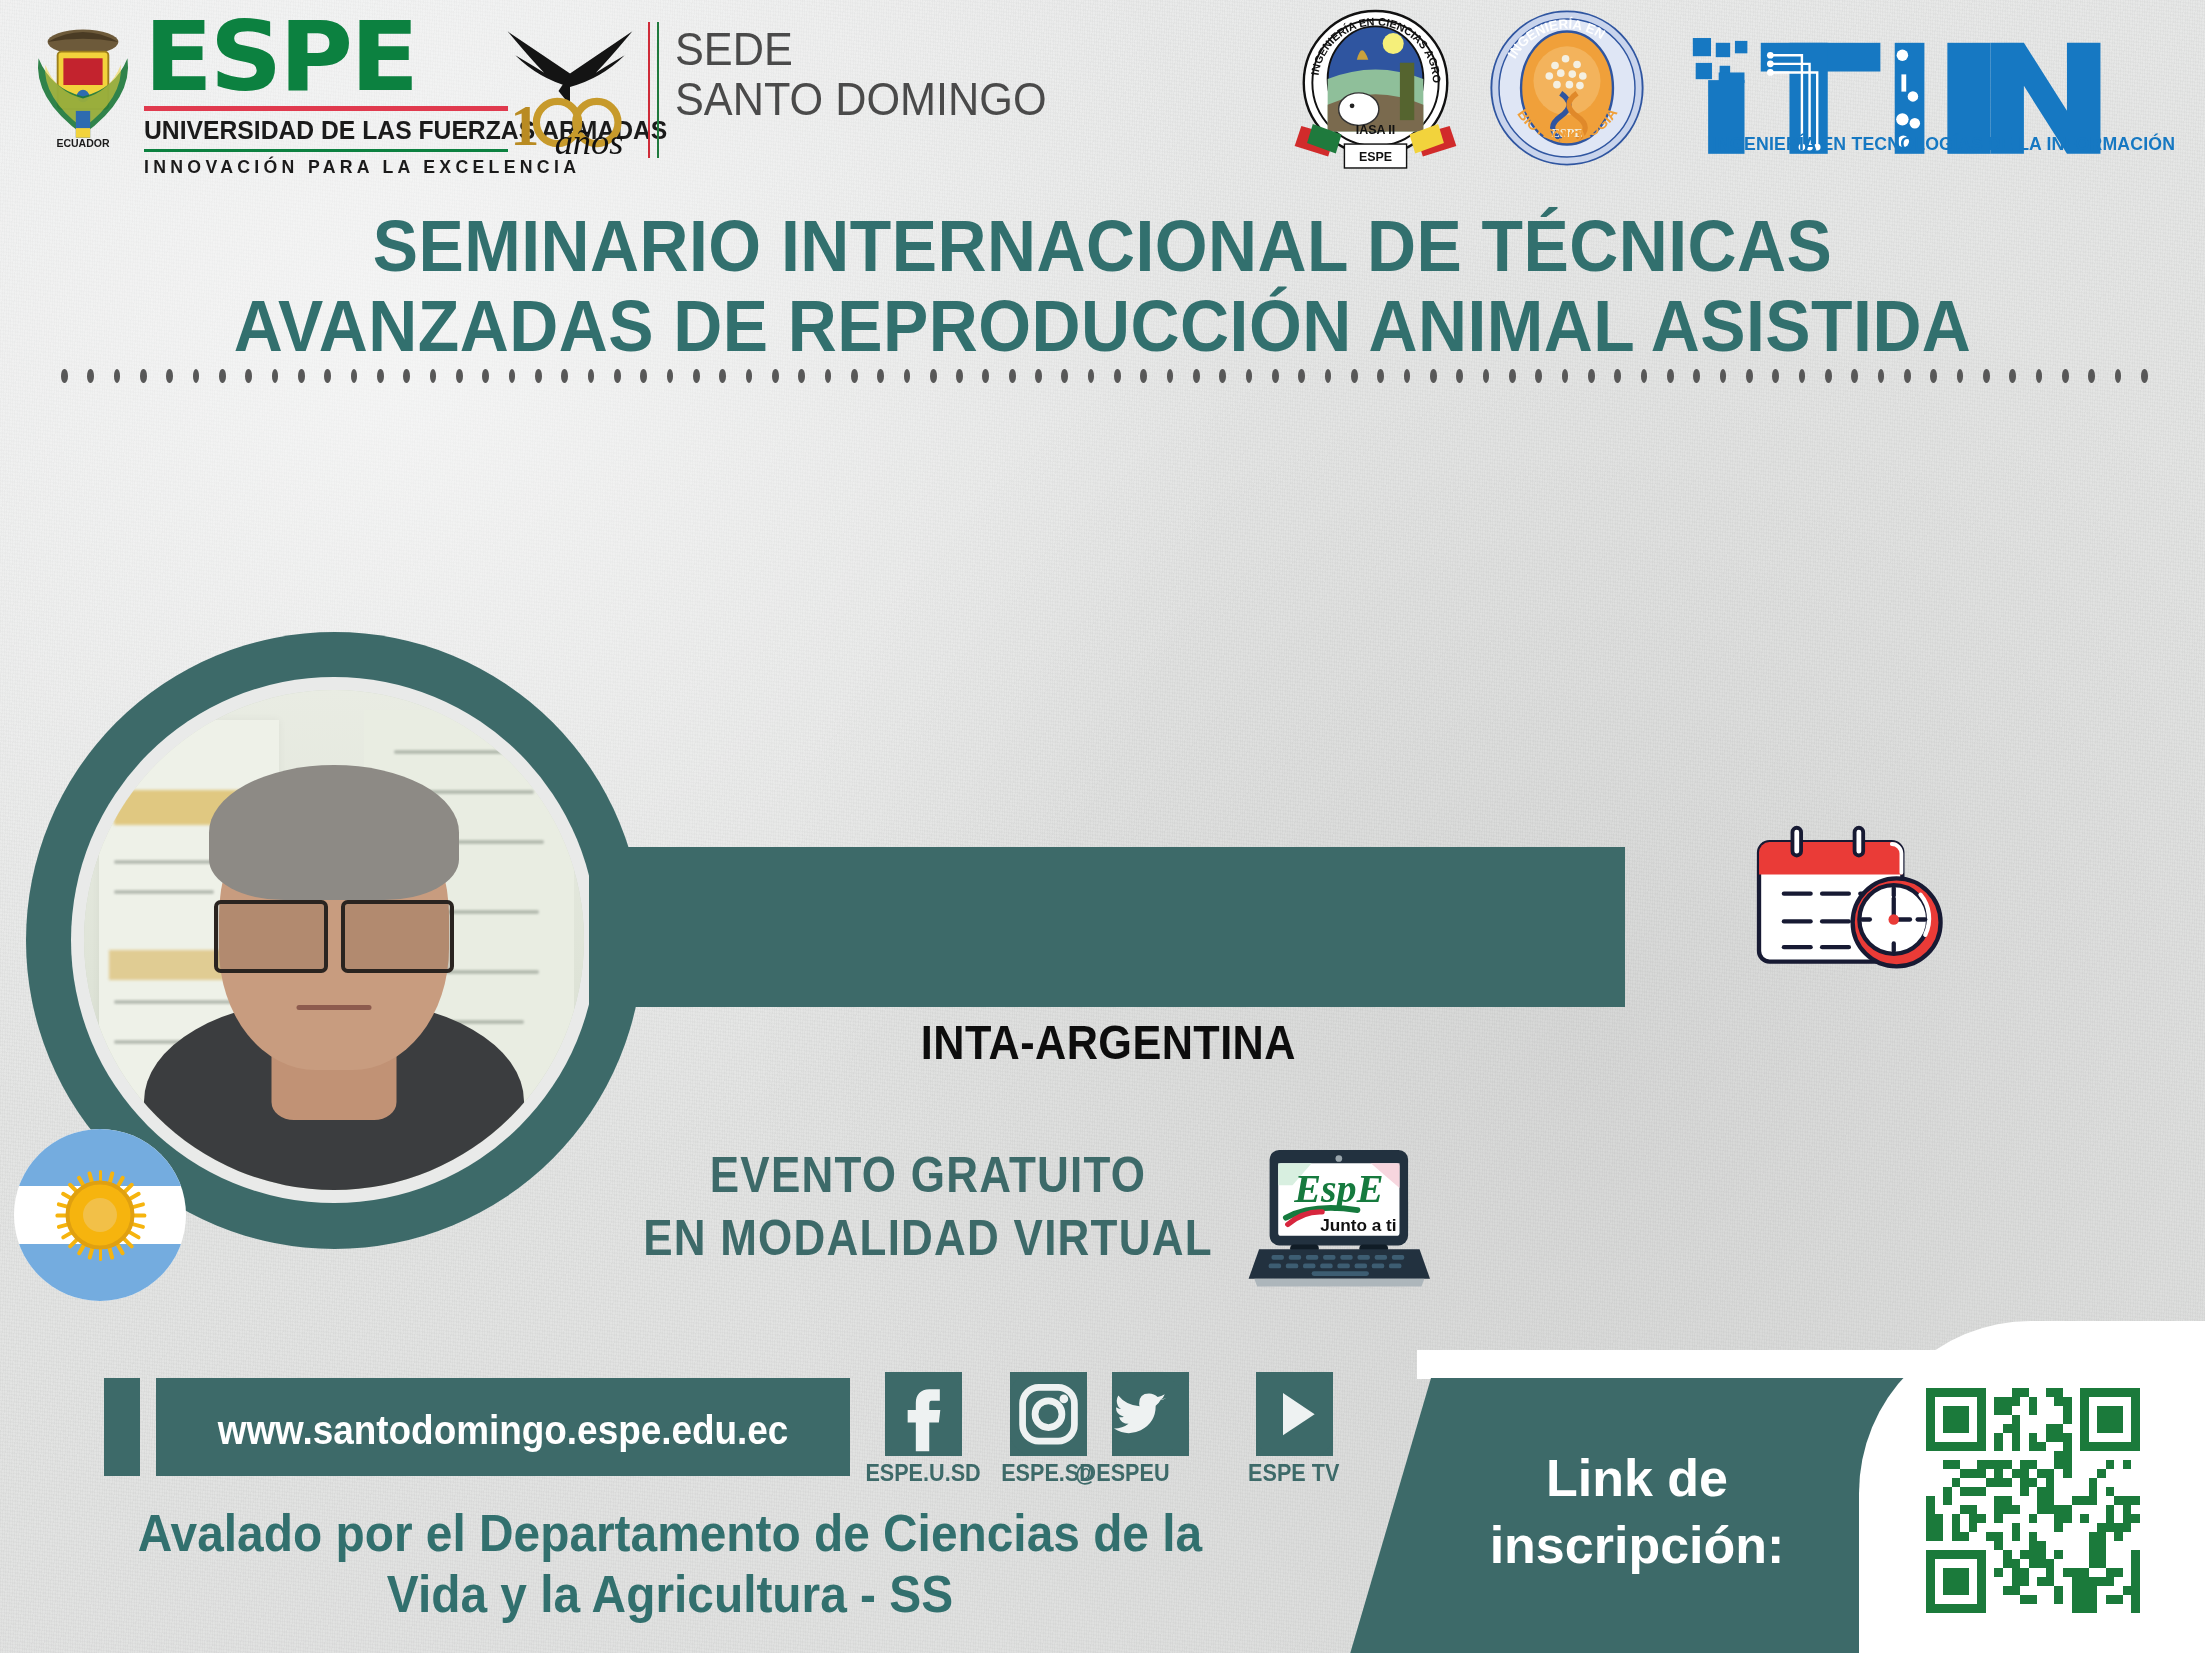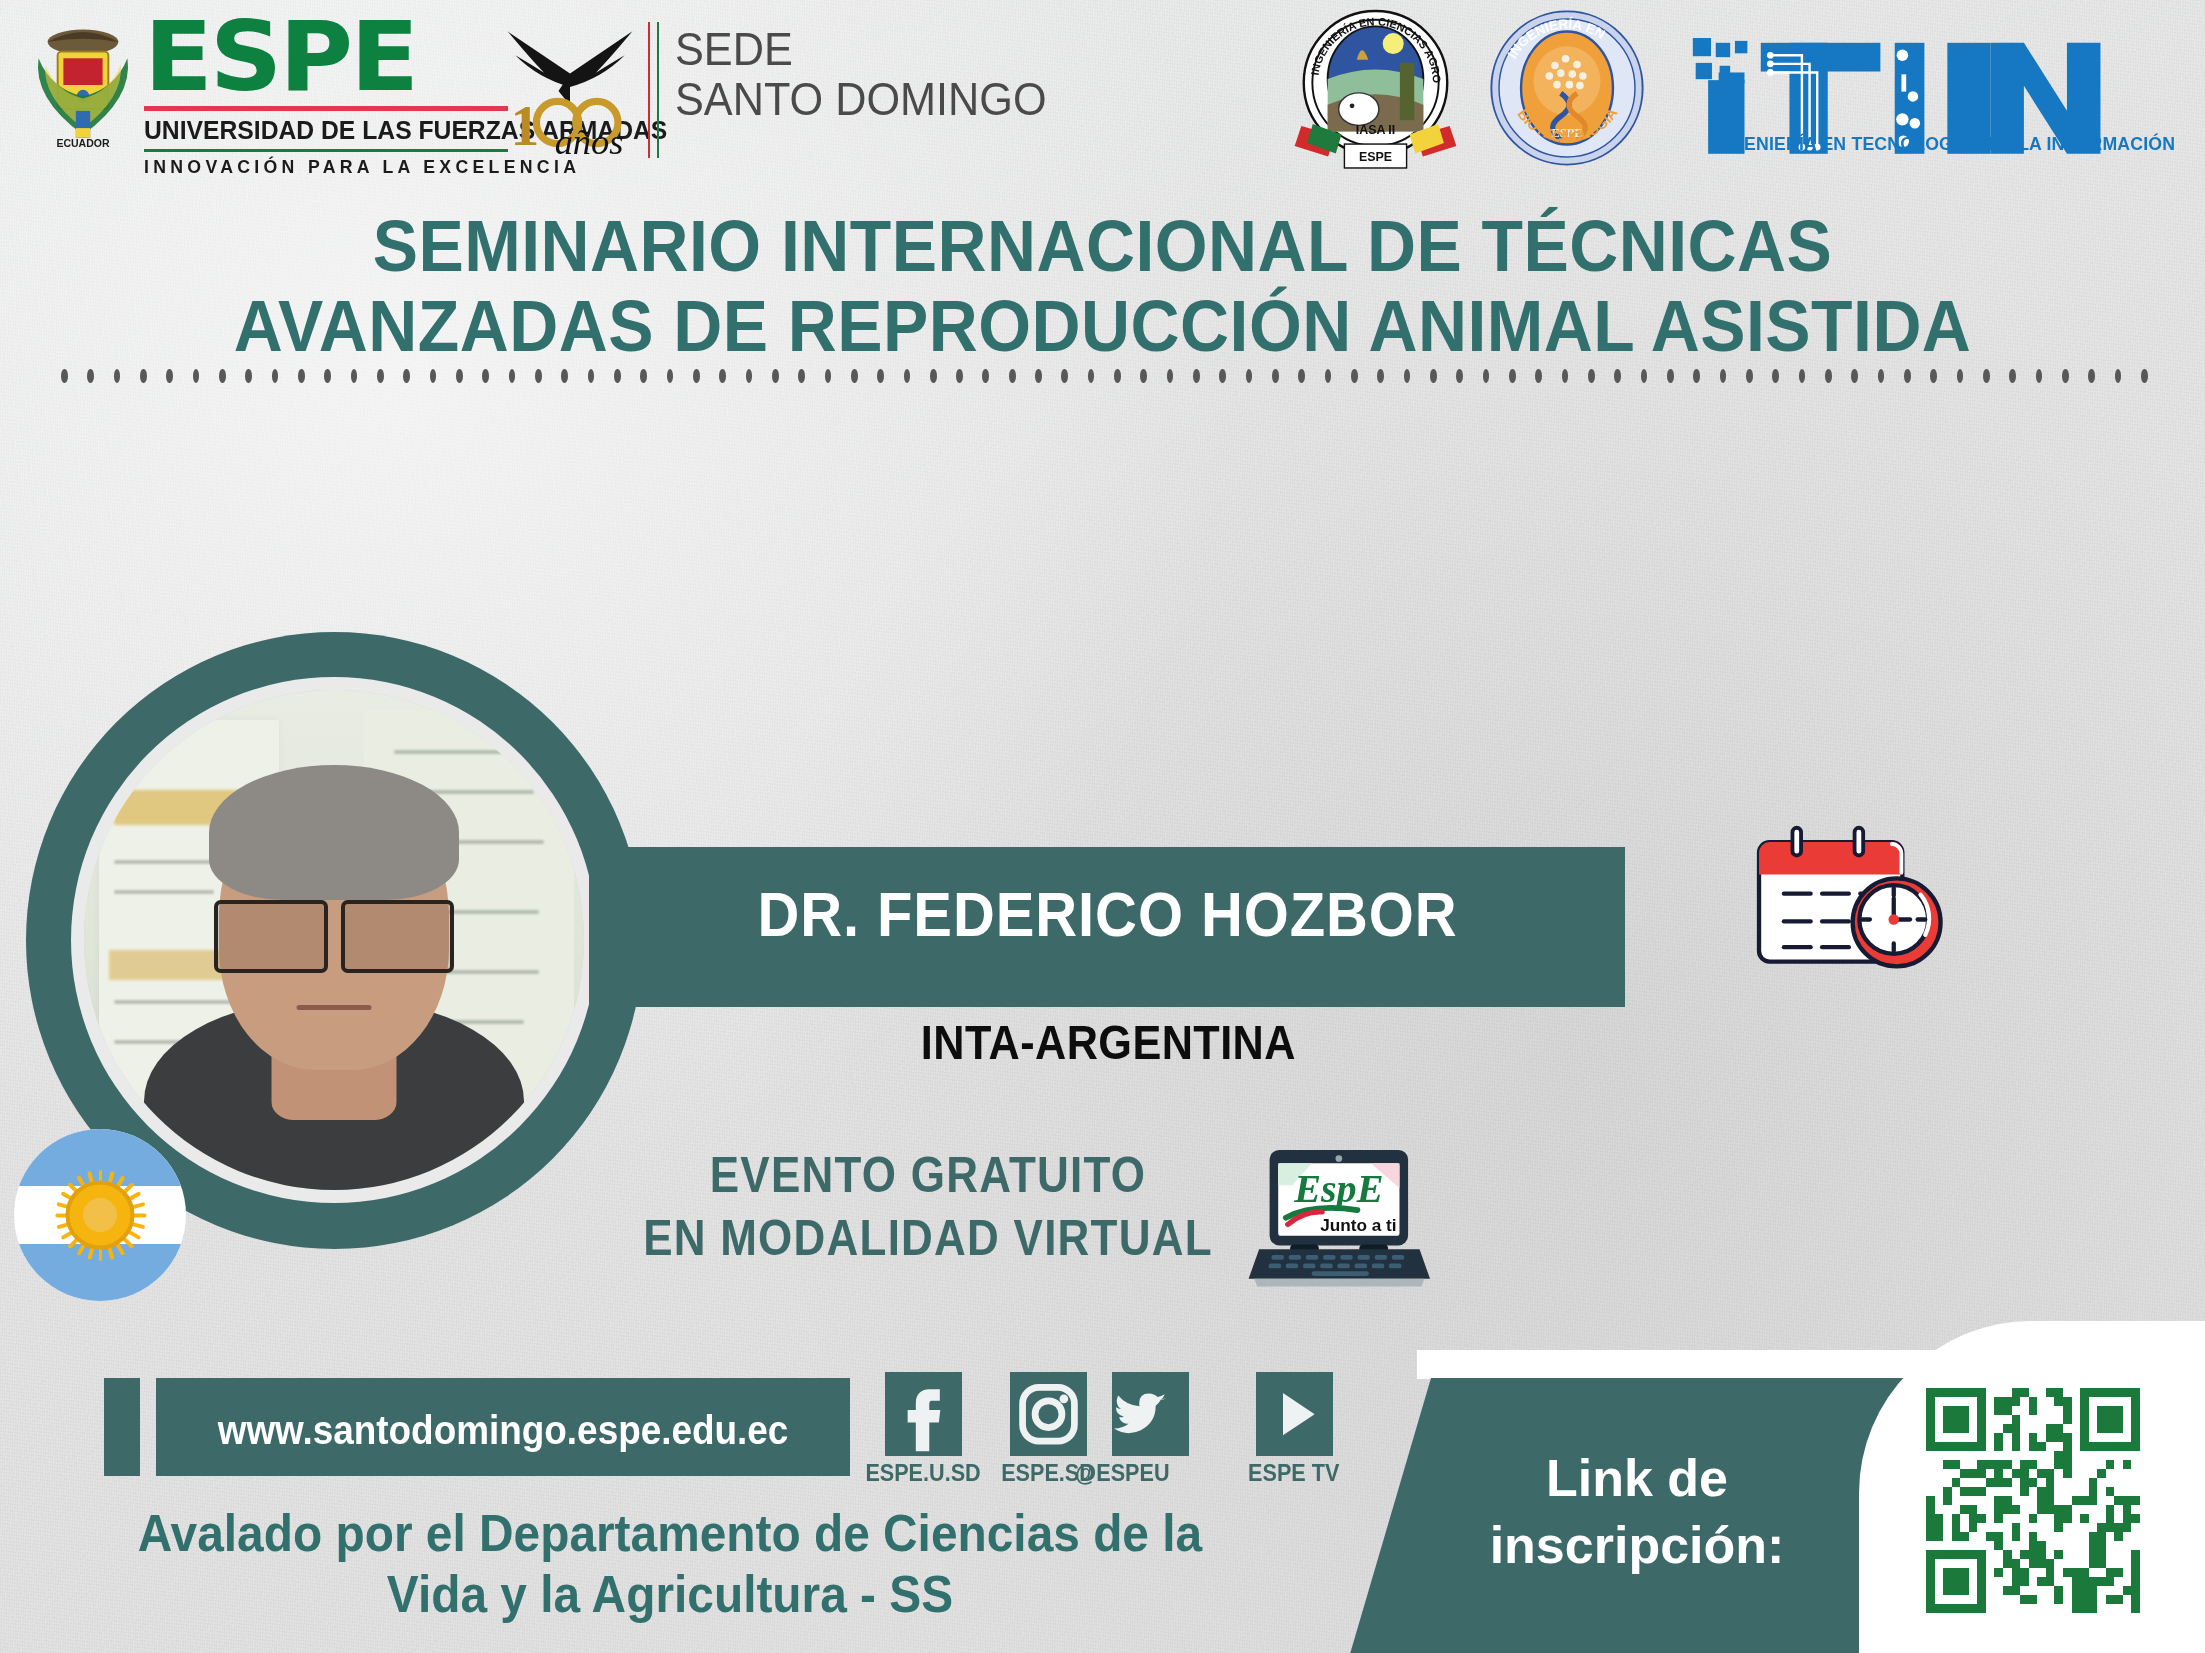--- a/index.html
+++ b/index.html
@@ -516,23 +516,20 @@
     <div class="ray" style="transform:rotate(105deg)"></div>
     <div class="ray" style="transform:rotate(120deg)"></div>
     <div class="ray" style="transform:rotate(135deg)"></div>
     <div class="ray" style="transform:rotate(150deg)"></div>
     <div class="ray" style="transform:rotate(165deg)"></div>
     <div class="sun"></div>
     <div class="face"></div>
   </div>
 
   <div id="name-banner"></div>
-  <div id="name-text">
-    <span>DR. FEDERICO HOZBOR</span>
-  </div>
   <div id="affil">
     <span>INTA-ARGENTINA</span>
   </div>
 
   <div id="gratuito">
     <span>EVENTO GRATUITO</span>
     <span>EN MODALIDAD VIRTUAL</span>
   </div>
 
   <svg id="laptop" viewBox="0 0 400 320">

